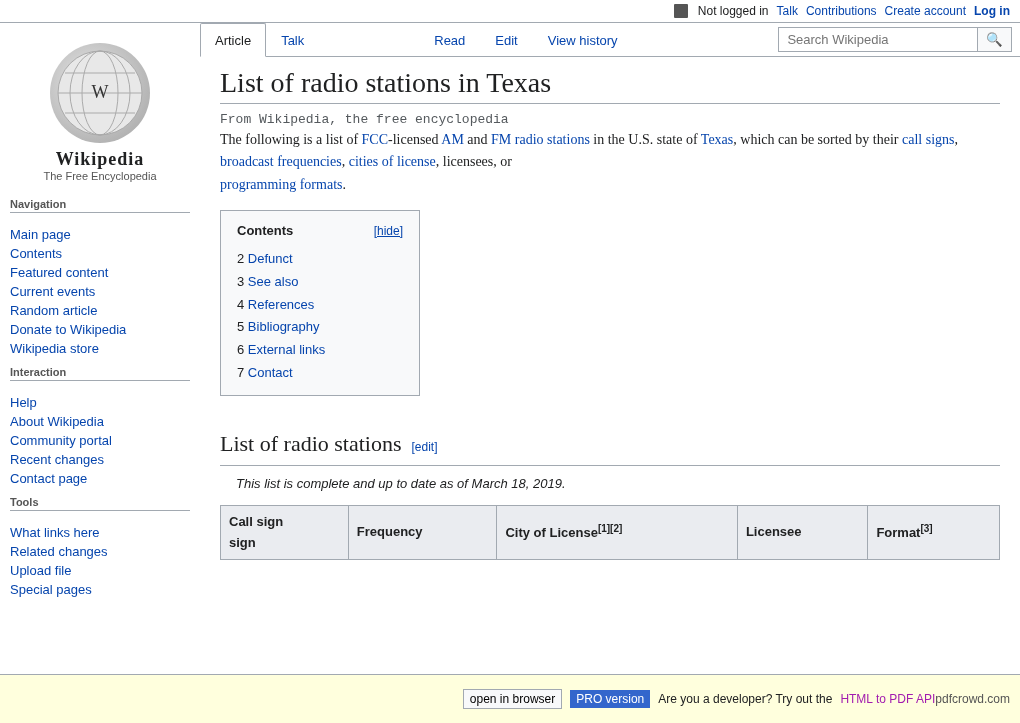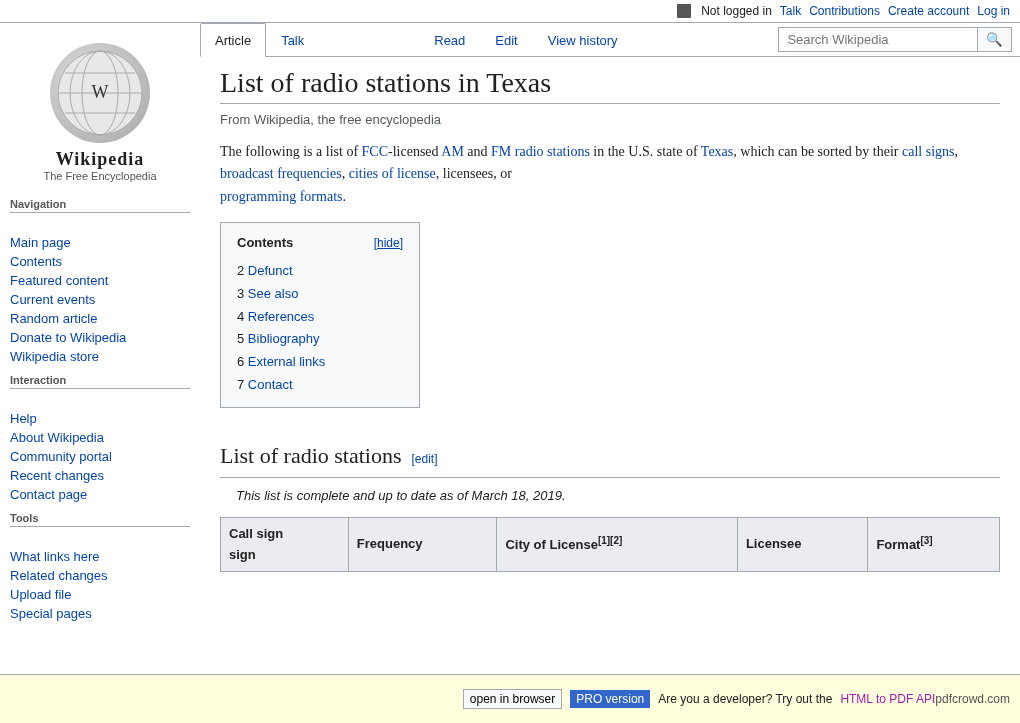--- a/index.html
+++ b/index.html
@@ -46,21 +46,21 @@
     }
     #logo-title {
       font-family: 'Linux Libertine', Georgia, serif;
       font-size: 18px;
       font-weight: bold;
       letter-spacing: 1px;
     }
     #logo-subtitle { font-size: 11px; color: #555; }
 
     .sidebar-section { padding: 6px 10px 2px 10px; }
-    .sidebar-section-title { color: #555; font-size: 11px; font-weight: bold; border-bottom: 1px solid #a2a9b1; padding-bottom: 2px; margin-bottom: 20px; }
+    .sidebar-section-title { color: #555; font-size: 11px; font-weight: bold; border-bottom: 1px solid #a2a9b1; padding-bottom: 2px; margin-bottom: 12px; }
     .sidebar-link { display: block; color: #0645ad; text-decoration: none; padding: 2px 0; font-size: 13px; }
 
     
     #main { flex: 1; padding: 0; }
 
     
     #tab-bar {
       display: flex;
       align-items: stretch;
       border-bottom: 1px solid #a2a9b1;
@@ -213,21 +213,21 @@
   </style>
 </head>
 <body>
 
 <div id="top-bar">
   <span style="display:inline-block;width:14px;height:14px;background:#555;border-radius:1px;vertical-align:middle;margin-right:2px;"></span>
   <span>Not logged in</span>
   <a href="#" style="color:#0645ad;text-decoration:none;">Talk</a>
   <a href="#" style="color:#0645ad;text-decoration:none;">Contributions</a>
   <a href="#" style="color:#0645ad;text-decoration:none;">Create account</a>
-  <a href="#" style="color:#0645ad;text-decoration:none;">Log in</a>
+  <a href="#" style="color:#0645ad;text-decoration:none;font-weight:bold;">Log in</a>
 </div>
 
 <div id="layout">
 
   <div id="sidebar">
     <div id="logo-area">
       <div id="logo-circle">
         <svg width="90" height="90" viewBox="0 0 90 90">
           <circle cx="45" cy="45" r="42" fill="#e8e8e8" stroke="#aaa" stroke-width="1"></circle>
           <ellipse cx="45" cy="45" rx="18" ry="42" fill="none" stroke="#aaa" stroke-width="1"></ellipse>
@@ -280,21 +280,21 @@
       <a class="tab" href="#">Edit</a>
       <a class="tab" href="#">View history</a>
       <div id="search-box">
         <input id="search-input" type="text" style="border: 1px solid rgb(162, 169, 177); padding: 4px 8px; font-size: 13px; width: 200px; font-family: Arial, sans-serif;" placeholder="Search Wikipedia">
         <button id="search-btn" style="border:1px solid #a2a9b1;border-left:none;background:#f8f9fa;padding:4px 8px;cursor:pointer;">🔍</button>
       </div>
     </div>
 
     <div id="article">
       <h1 id="article-title">List of radio stations in Texas</h1>
-      <div id="article-subtitle" style="font-size:13px;color:#54595d;margin-bottom:14px;font-family:Liberation Sans, sans-serif;">From Wikipedia, the free encyclopedia</div>
+      <div id="article-subtitle" style="font-size:13px;color:#54595d;margin-bottom:2px;font-family:Liberation Mono, monospace;">From Wikipedia, the free encyclopedia</div>
 
       <div id="article-body" style="font-size:14px;line-height:1.6;">
         <p>
           The following is a list of <a class="article-link" href="#">FCC</a>-licensed <a class="article-link" href="#">AM</a> and <a class="article-link" href="#">FM radio stations</a> in the U.S. state of <a class="article-link" href="#">Texas</a>, which can be sorted by their <a class="article-link" href="#">call signs</a>, <a class="article-link" href="#">broadcast frequencies</a>, <a class="article-link" href="#">cities of license</a>, licensees, or<br>
           <a class="article-link" href="#">programming formats</a>.
         </p>
 
         
         <div id="toc">
           <div id="toc-header">

